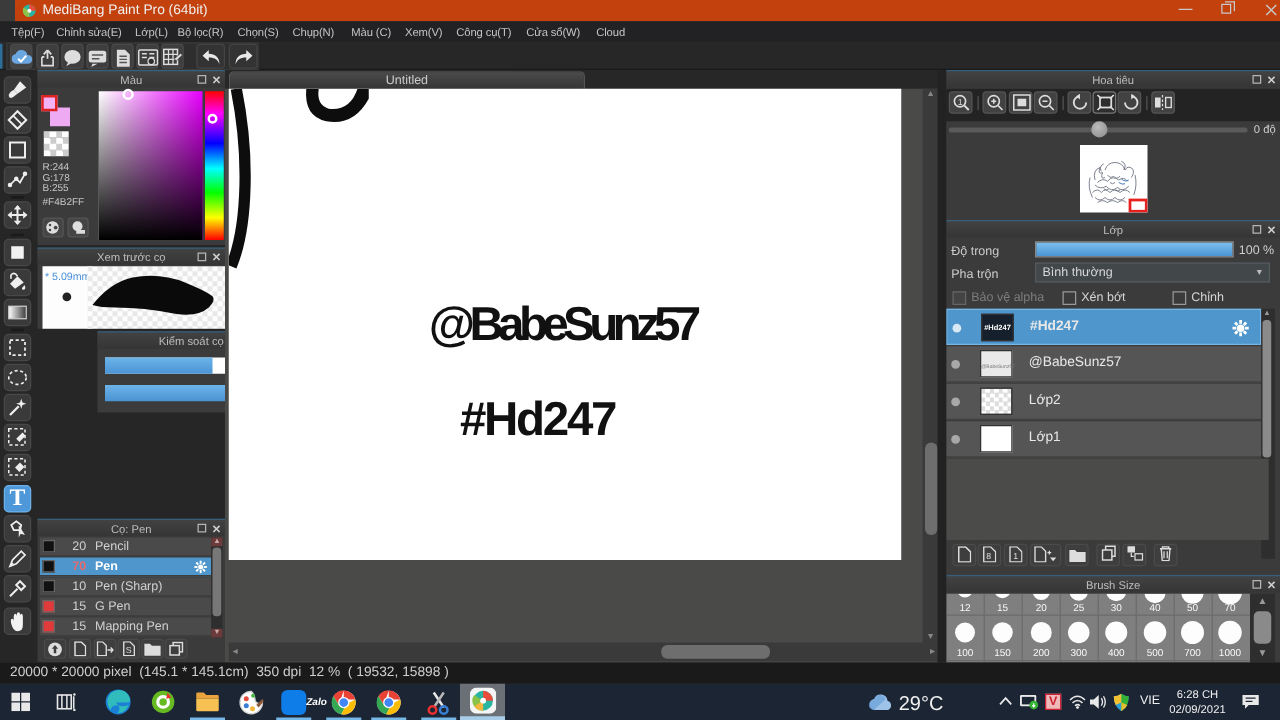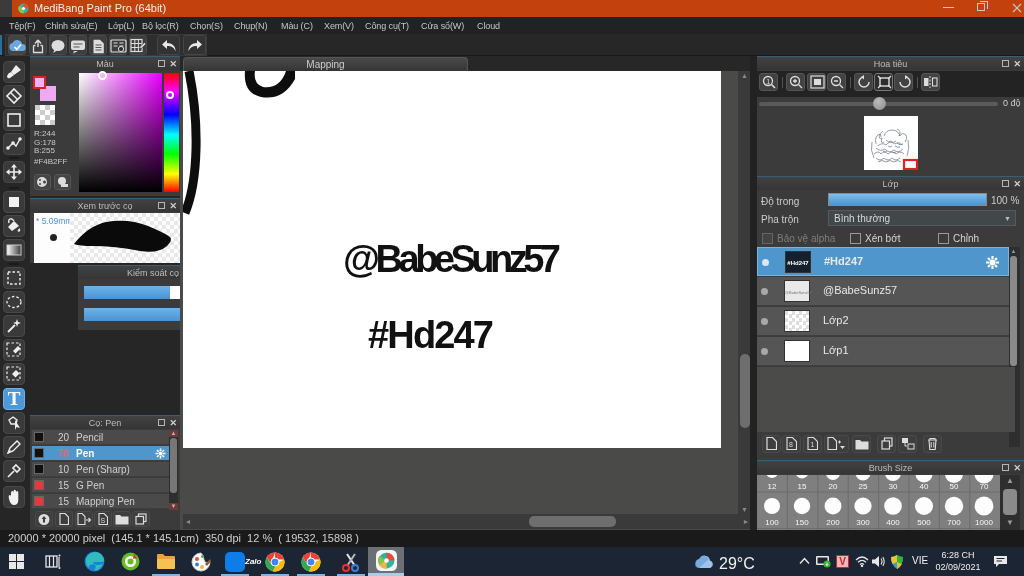--- a/index.html
+++ b/index.html
@@ -320,21 +320,21 @@
     <div class="bbtn" style="left:102px"><svg width="12" height="12" viewBox="0 0 12 12" style="margin:1px 2px">
             <rect x="3.5" y="1" width="7.5" height="7.5" fill="none" stroke="#ddd" stroke-width="1.2"></rect>
             <rect x="1" y="3.5" width="7.5" height="7.5" fill="#3e3e3e" stroke="#ddd" stroke-width="1.2"></rect>
           </svg></div>
   </div>
 </div>
 
 <div class="abs" id="canvasarea" style="left:180px;top:56px;width:577px;height:474px;background:#4a4a48;">
 
   <div class="abs" style="left:0;top:0;width:577px;height:15px;background:#272727;"></div>
-  <div class="abs" style="left:3px;top:1px;width:285px;height:14px;background:linear-gradient(#4a4a4a,#353535);border-radius:4px 4px 0 0;border:1px solid #555;border-bottom:none;color:#cccccc;font-size:10px;text-align:center;line-height:13px;">Mapping</div>
+  <div class="abs" style="left:3px;top:1px;width:285px;height:14px;background:linear-gradient(#4a4a4a,#353535);border-radius:4px 4px 0 0;border:1px solid #555;border-bottom:none;color:#cccccc;font-size:10px;text-align:center;line-height:13px;">Untitled</div>
 
   <div class="abs" style="left:3px;top:15px;width:538px;height:377px;background:#ffffff;overflow:hidden;">
     <svg width="538" height="377" viewBox="0 0 538 377">
 
       <path d="M62 0 Q60 22 78 26 Q100 30 112 8 L112 0 L103 0 Q97 18 80 16 Q70 13 72 0 Z" fill="#0d0d0d"></path>
 
       <path d="M6 0 Q14 40 13 78 Q12 118 2 142" fill="none" stroke="#0d0d0d" stroke-width="9"></path>
 
       <text x="160" y="201" font-family="Liberation Sans" font-weight="bold" font-size="38" fill="#111" textLength="218">@BabeSunz57</text>
       <text x="185" y="277" font-family="Liberation Sans" font-weight="bold" font-size="38" fill="#111" textLength="126">#Hd247</text>

